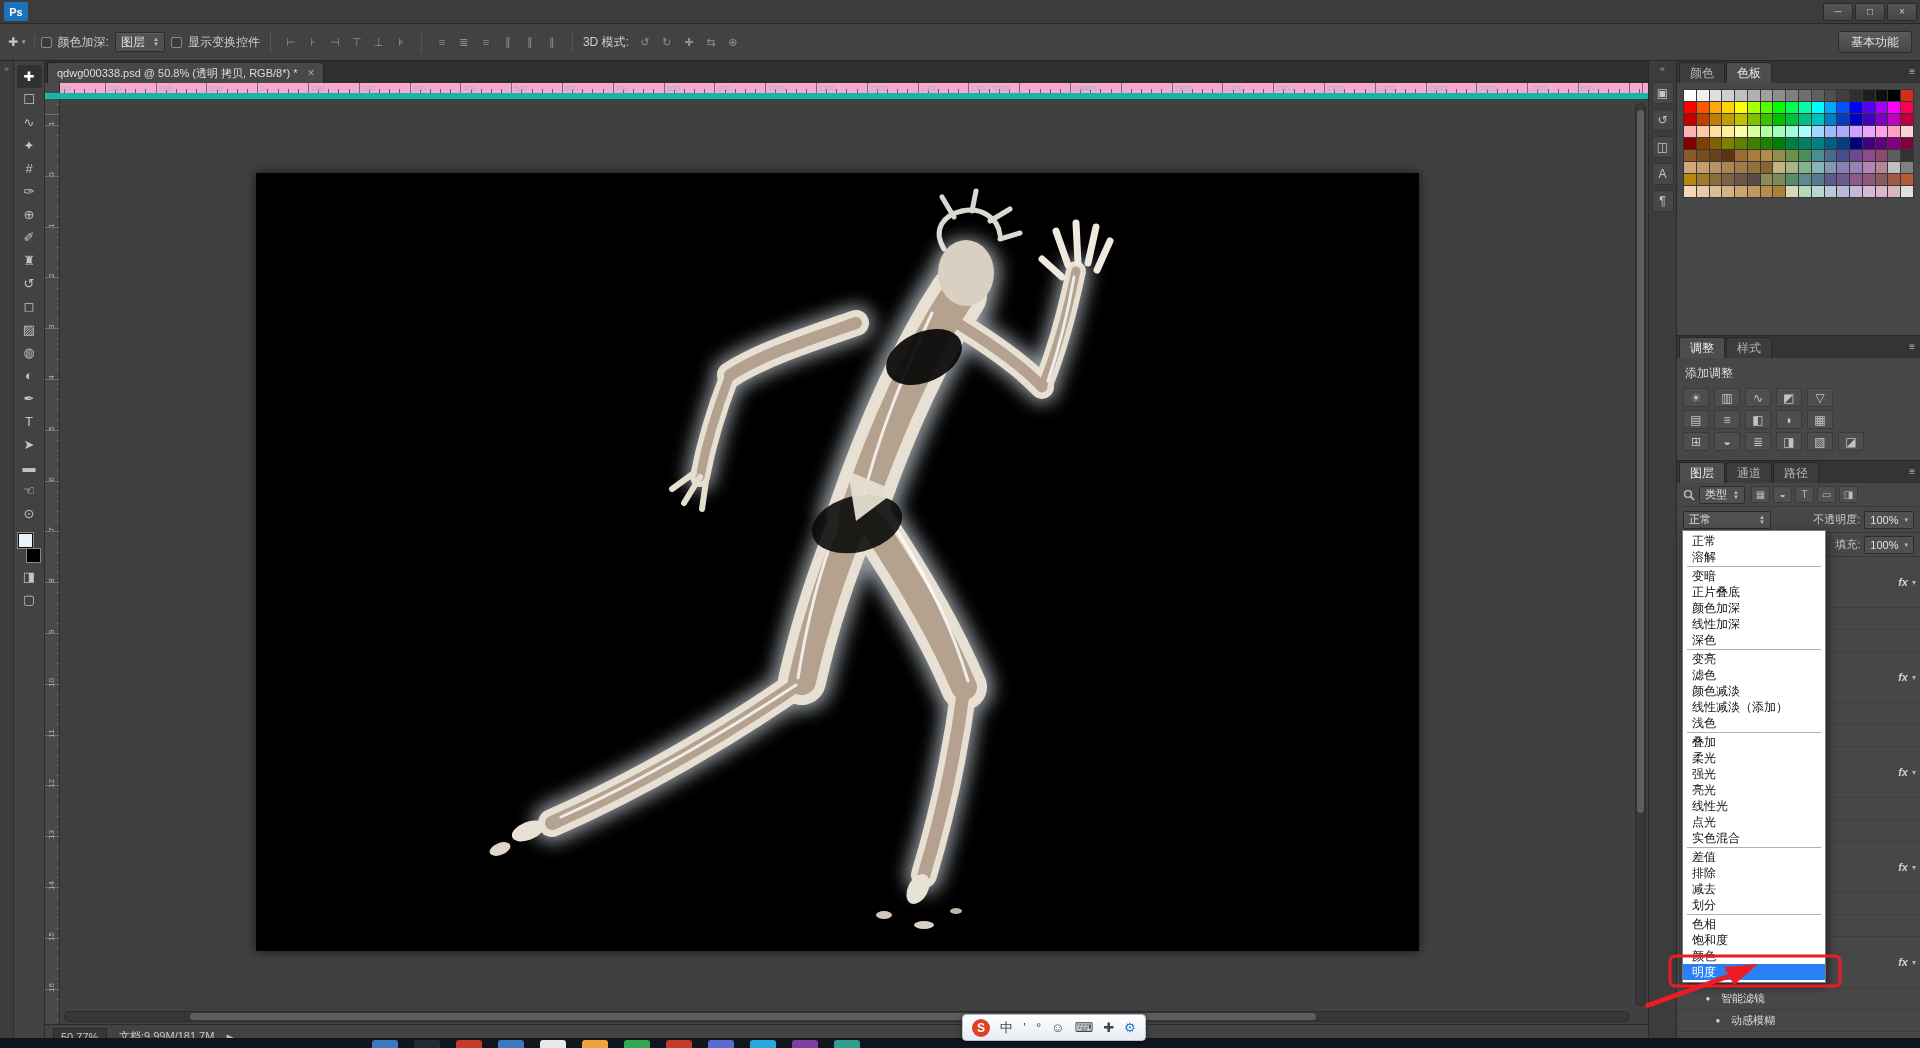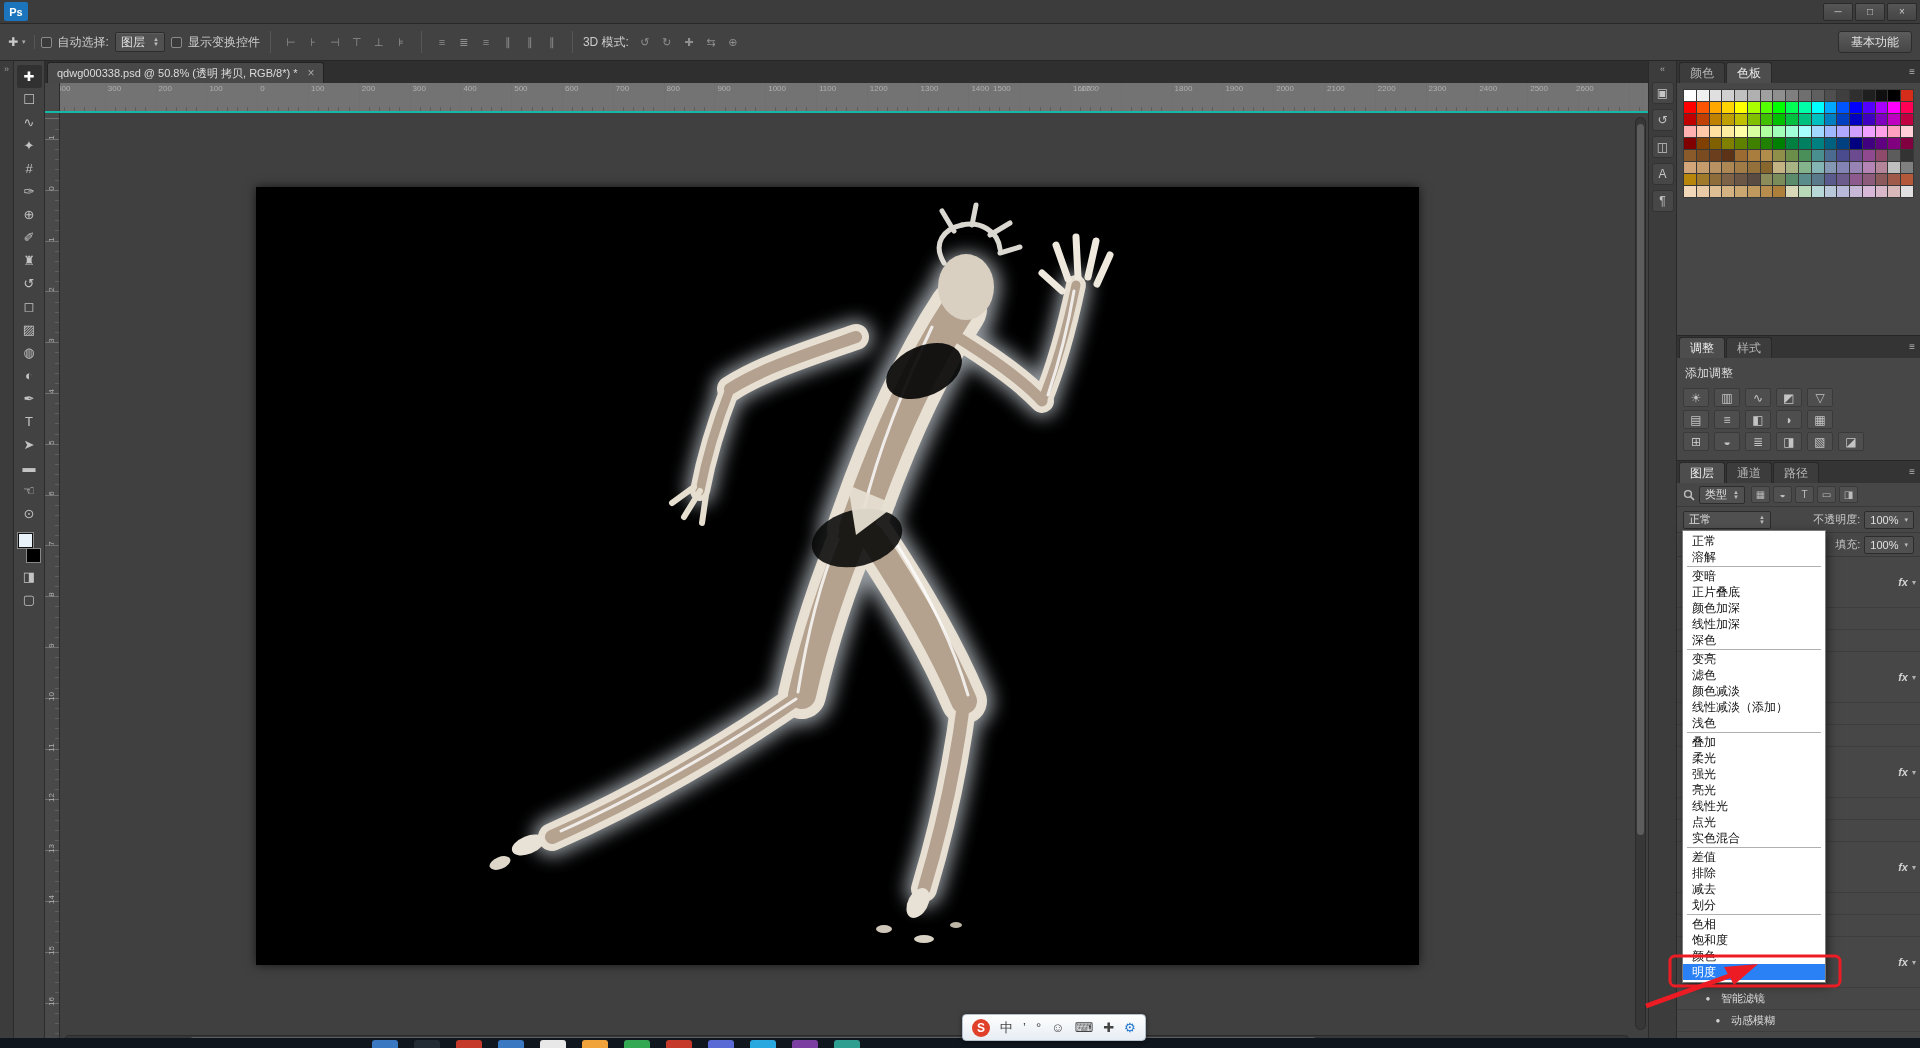--- a/index.html
+++ b/index.html
@@ -31,21 +31,21 @@
   .tool{width:25px;height:23px;display:flex;align-items:center;justify-content:center;color:#c3c3c3;font-size:13px;border-radius:2px}
   .tool.active{background:#313131;color:#ffffff}
   .fgbg{position:relative;width:25px;height:32px;margin-top:8px}
   .fg{position:absolute;top:0;left:1px;width:15px;height:15px;background:#e9f1f9;border:1px solid #111;box-shadow:0 0 0 1px #888;z-index:2}
   .bg{position:absolute;bottom:2px;right:1px;width:15px;height:15px;background:#000;border:1px solid #888}
   
   .doc-area{flex:1;display:flex;flex-direction:column;min-width:0}
   .tabbar{height:22px;background:#2f2f2f;display:flex;align-items:flex-end;padding-left:2px}
   .doc-tab{height:21px;background:#484848;border:1px solid #222;border-bottom:none;display:flex;align-items:center;gap:10px;padding:0 9px;font-size:11px;color:#dcdcdc;border-radius:3px 3px 0 0;white-space:nowrap}
   .tab-close{color:#a8a8a8;font-size:12px}
-  .ruler-row{height:30px;display:flex;background:#737373;border-bottom:2px solid #14b8a6}
+  .ruler-row{height:16px;display:flex;background:#f9a8d4;border-bottom:6px solid #14b8a6}
   .ruler-corner{width:15px;background:#494949;border-right:1px solid #2c2c2c}
   .h-ruler{flex:1;position:relative;overflow:hidden;
     background-image:repeating-linear-gradient(90deg,#707070 0 1px,transparent 1px 50.8px),repeating-linear-gradient(90deg,#5e5e5e 0 1px,transparent 1px 10.16px);
     background-size:100% 100%,100% 4px;background-position:-6px 0,-6px 100%;background-repeat:repeat-x}
   .h-num{position:absolute;top:1px;font-size:8px;color:#b0b0b0;white-space:nowrap}
   .viewport{flex:1;position:relative;background:#404040;overflow:hidden;display:flex}
   .v-ruler{width:15px;background:#494949;border-right:1px solid #2c2c2c;position:relative;overflow:hidden;
     background-image:repeating-linear-gradient(180deg,#707070 0 1px,transparent 1px 50.8px),repeating-linear-gradient(180deg,#5e5e5e 0 1px,transparent 1px 10.16px);
     background-size:100% 100%,4px 100%;background-position:0 26px,100% 26px;background-repeat:repeat-y}
   .v-num{position:absolute;left:0;width:13px;text-align:center;font-size:8px;color:#b0b0b0;transform:rotate(-90deg)}
@@ -121,21 +121,21 @@
       <div class="win-btn">×</div>
     </div>
 </div>
 
 <div class="optionsbar">
   <div class="tool-preset">
     <span>✚</span>
     <span style="font-size:7px;color:#aaa">▾</span>
   </div>
   <span class="ob-check"></span>
-  <span class="ob-label">自动选择:</span>
+  <span class="ob-label">颜色加深:</span>
   <div class="ob-select">
     <span>图层</span>
     <span class="ud">
         <i>▲</i>
         <i>▼</i>
       </span>
   </div>
   <span class="ob-check"></span>
   <span class="ob-label">显示变换控件</span>
   <span class="ob-sep"></span>
@@ -352,20 +352,25 @@
             <ellipse cx="700" cy="738" rx="6" ry="3" fill="#bdb5a6"></ellipse>
           </svg>
         </div>
         <div class="v-scroll">
             <div class="v-thumb"></div>
           </div>
         <div class="h-scroll">
             <div class="h-thumb"></div>
           </div>
       </div>
+    </div>
+    <div class="statusbar">
+      <div class="zoom-field">50.77%</div>
+      <span>文档:9.99M/181.7M</span>
+      <span style="color:#b8b8b8;font-size:9px">▶</span>
     </div>
   </div>
 
   <div class="right-strip">
     <div class="strip-collapse">«</div>
     <div id="strip-icons" style="display:flex;flex-direction:column;gap:5px">
         <div class="strip-icon">▣</div>
         <div class="strip-icon">↺</div>
         <div class="strip-icon">◫</div>
         <div class="strip-icon">A</div>

